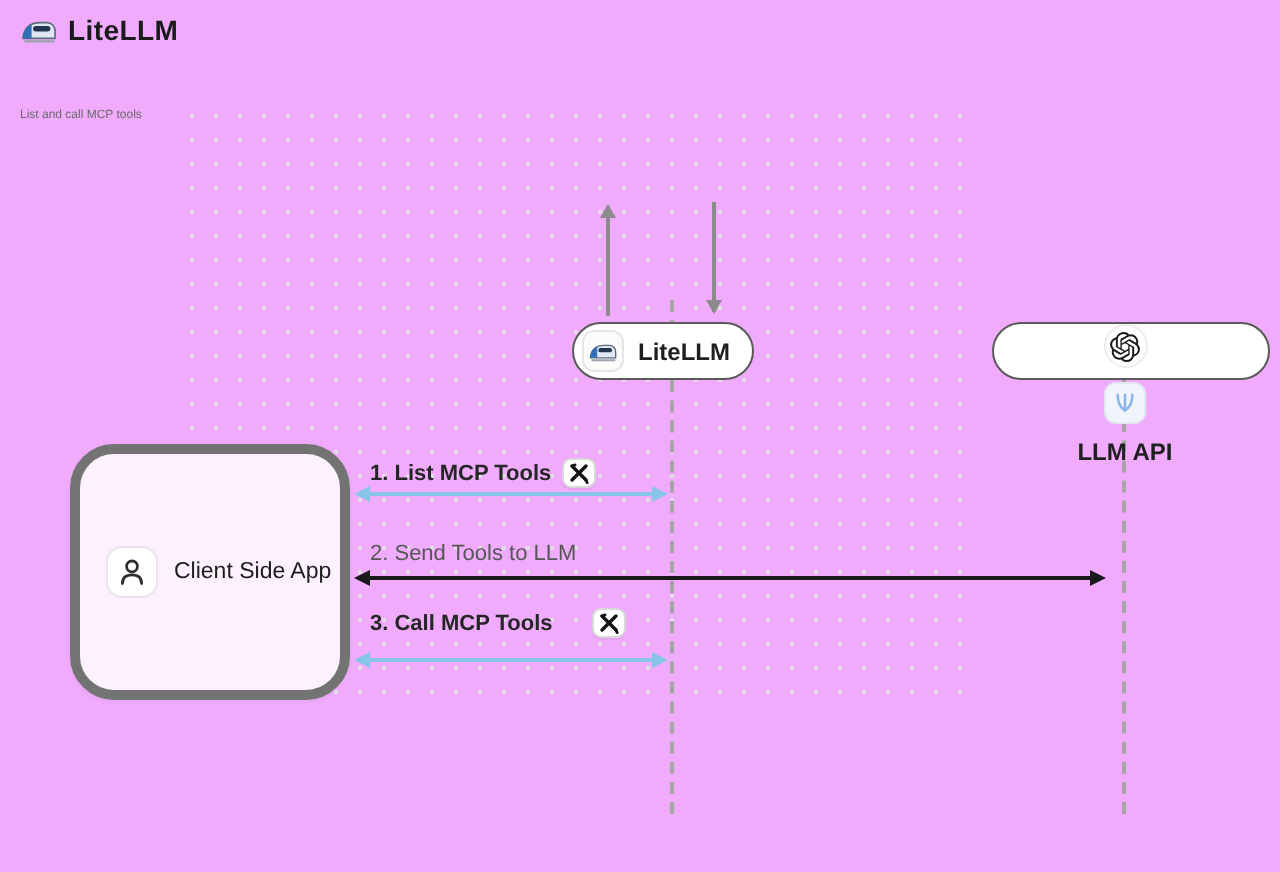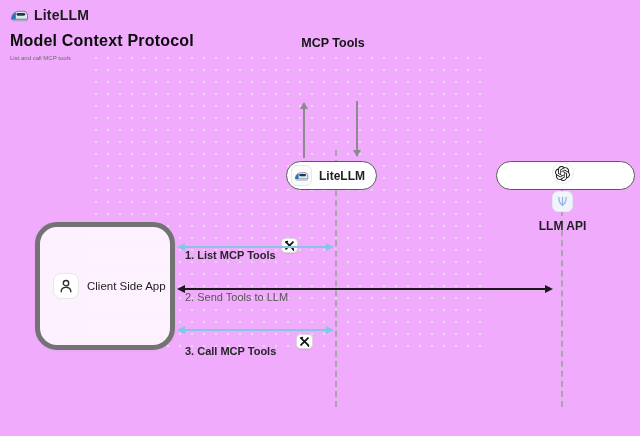--- a/index.html
+++ b/index.html
@@ -76,25 +76,25 @@
   .blue .hhead.r { border-left:8px solid #86c5e6; }
   .black .shaft { background:#1a1a1a; }
   .black .hhead.l { border-right:8px solid #1a1a1a; }
   .black .hhead.r { border-left:8px solid #1a1a1a; }
   .ha1 { left:178px; top:246px; width:155px; }
   .ha2 { left:178px; top:288px; width:374px; }
   .ha3 { left:178px; top:329px; width:155px; }
 
   
   .msg { position:absolute; display:flex; align-items:center; gap:5px; z-index:2; }
-  .msg .txt { font-size:11px; font-weight:600; color:#262626; white-space:nowrap;margin-top:20px; }
+  .msg .txt { font-size:11px; font-weight:600; color:#262626; white-space:nowrap; }
   .msg.gray .txt { color:#565656; font-weight:500; }
   .m1 { left:185px; top:229px; }
   .m2 { left:185px; top:271px;justify-content:center; }
-  .m3 { left:185px; top:325px;gap:20px; }
+  .m3 { left:185px; top:304px;gap:20px; }
   .tools-badge { width:17px; height:15px; border-radius:4.5px; background:#fff; border:1px solid #d8d8d8;
     box-shadow:0 1px 1px rgba(0,0,0,.06); display:flex; align-items:center; justify-content:center; }
 </style>
 </head>
 <body>
 
 <svg width="0" height="0" style="position:absolute">
   <defs>
     <linearGradient id="ggrad" x1="0" y1="0" x2="0" y2="1">
       <stop offset="0" stop-color="#15803d"></stop>
@@ -120,24 +120,22 @@
 <div id="canvas">
 
   <div class="dotgrid"></div>
 
   <div class="hdr">
     <svg width="19" height="15" viewBox="0 0 18 14">
         <use href="#train"></use>
       </svg>
     <span class="brand">LiteLLM</span>
   </div>
-  <div class="title">Model Context Protocol</div>
   <div class="subtitle">List and call MCP tools</div>
 
-  <div class="mcp-label">MCP Tools</div>
 
   <div class="varrow va-up">
     <span class="vhead up"></span>
   </div>
   <div class="varrow va-down">
     <span class="vhead down"></span>
   </div>
 
   <div class="lifeline ll-litellm"></div>
   <div class="lifeline ll-llmapi"></div>

